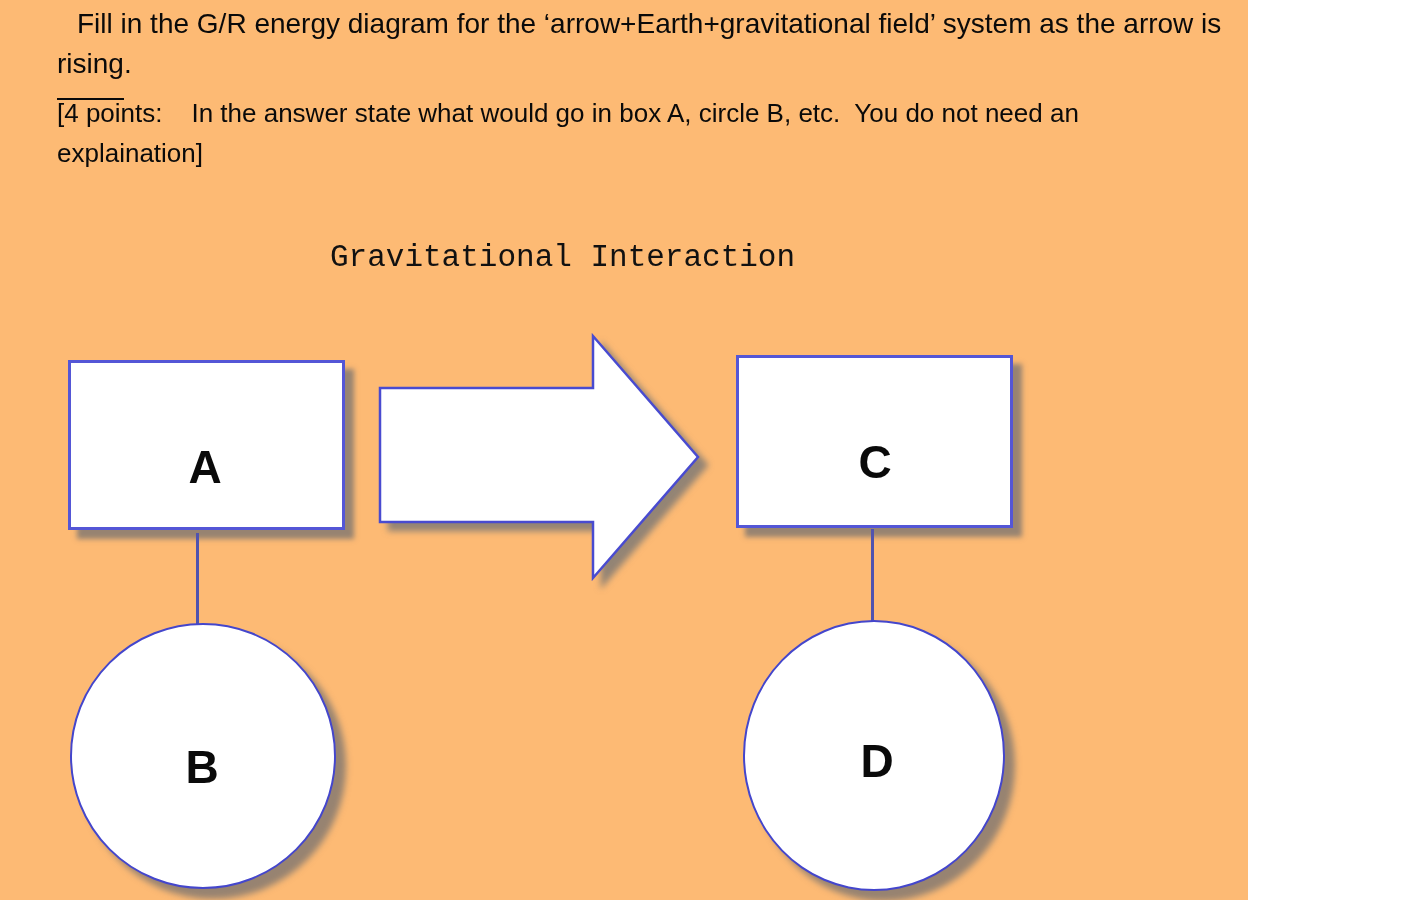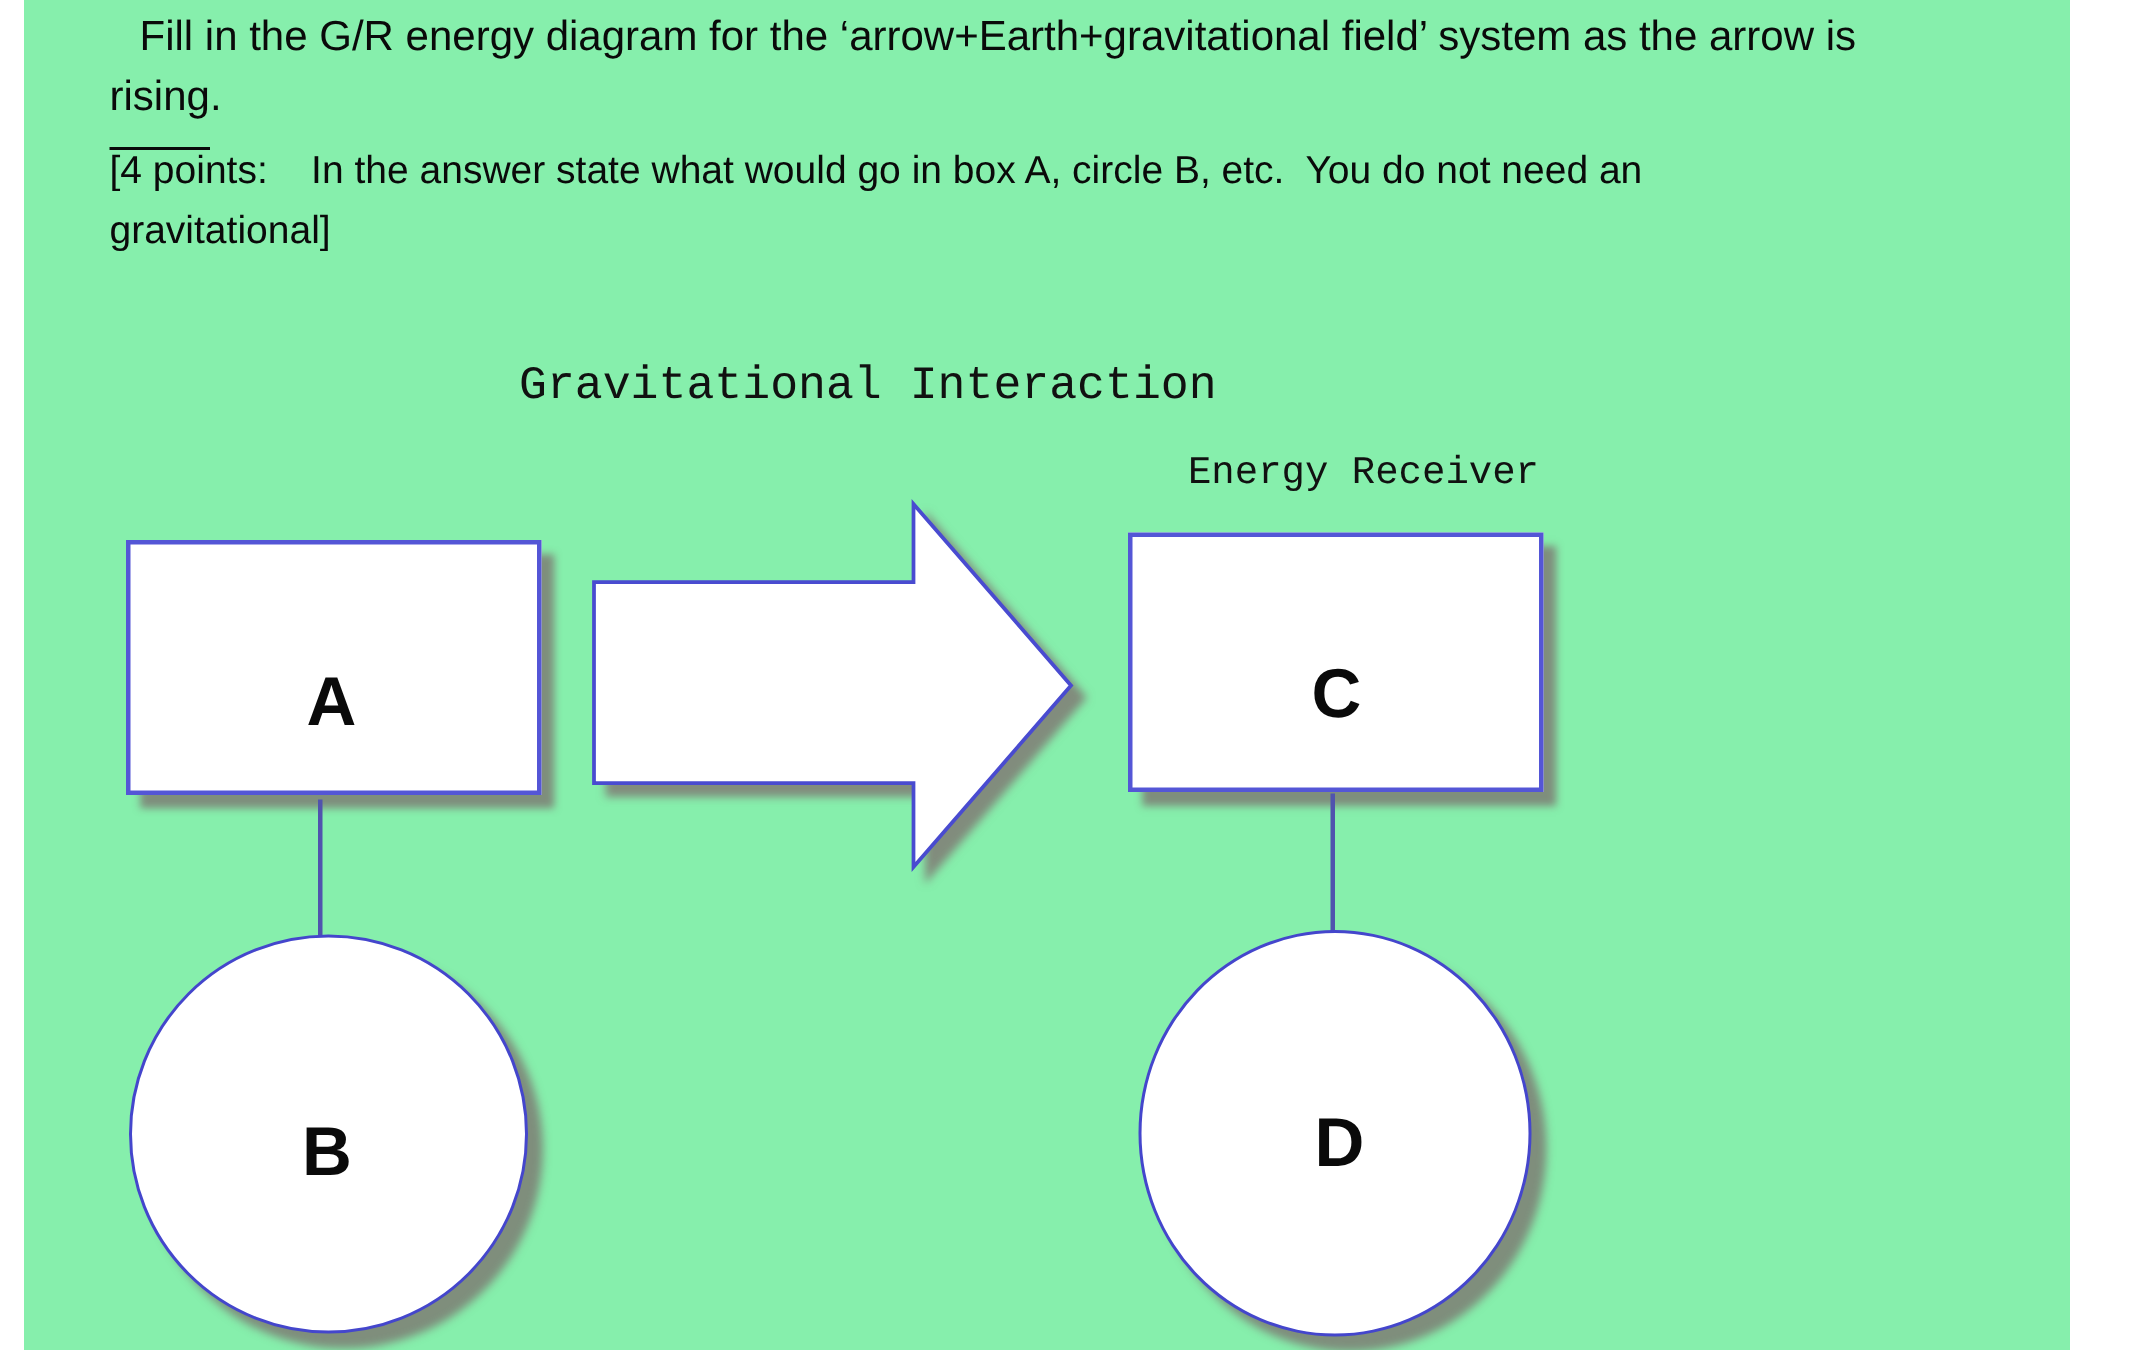--- a/index.html
+++ b/index.html
@@ -1,25 +1,24 @@
 <!DOCTYPE html>
 <html><head>
 <meta charset="utf-8">
 <style>
   * { margin: 0; padding: 0; box-sizing: border-box; }
   html, body { background: #ffffff; }
   .page {
     position: relative;
-    width: 1364px;
+    width: 1248px;
     height: 900px;
-    background: #86efac;
+    background: #fdba74;
     overflow: hidden;
     font-family: "Liberation Sans", sans-serif;
     color: #0a0a0a;
-    margin-left: 16px;
   }
 
   
   .q-block {
     position: absolute;
     left: 57px;
     top: 4px;
     width: 1350px;
     font-size: 28px;
     line-height: 40px;
@@ -110,24 +109,23 @@
     letter-spacing: 0px;
   }
 </style>
 </head>
 <body>
 
 <div class="page">
 
   <div class="q-block"><span class="q-indent">Fill in the G/R energy diagram for the ‘arrow+Earth+gravitational field’ system as the arrow is</span><br><span class="u-word">rising</span><span>.</span></div>
 
-  <div class="points-block"><span>[4 points:    In the answer state what would go in box A, circle B, etc.  You do not need an</span><br><span>gravitational]</span></div>
+  <div class="points-block"><span>[4 points:    In the answer state what would go in box A, circle B, etc.  You do not need an</span><br><span>explaination]</span></div>
 
   <div class="serif-label dg-title">Gravitational Interaction</div>
-  <div class="serif-label rcv-label">Energy Receiver</div>
 
   <div class="dg-box box-a"></div>
   <div class="dg-letter letter-a">A</div>
   <div class="connector conn-a"></div>
   <div class="dg-circle circle-b"></div>
   <div class="dg-letter letter-b">B</div>
 
   <svg class="arrow-svg" width="345" height="270" viewBox="0 0 345 270" xmlns="http://www.w3.org/2000/svg">
     <polygon class="arrow-shape" points="10,63 223,63 223,11 328,132 223,253 223,197 10,197"></polygon>
   </svg>

